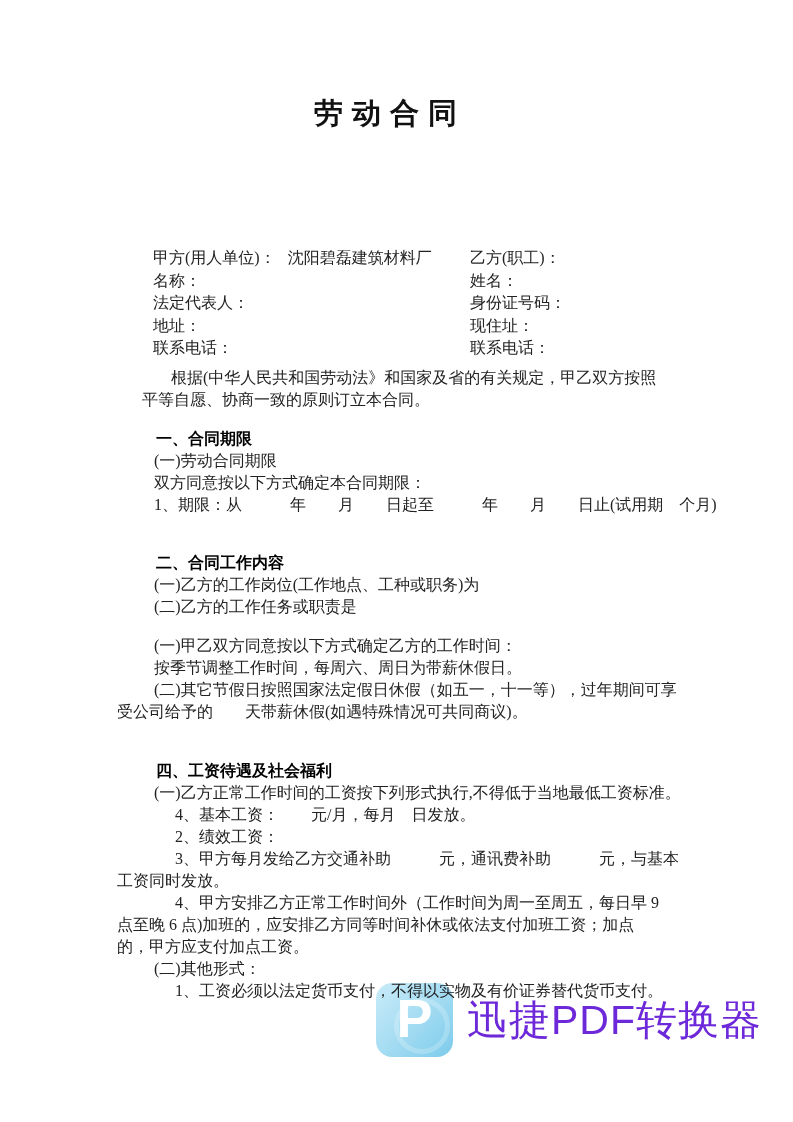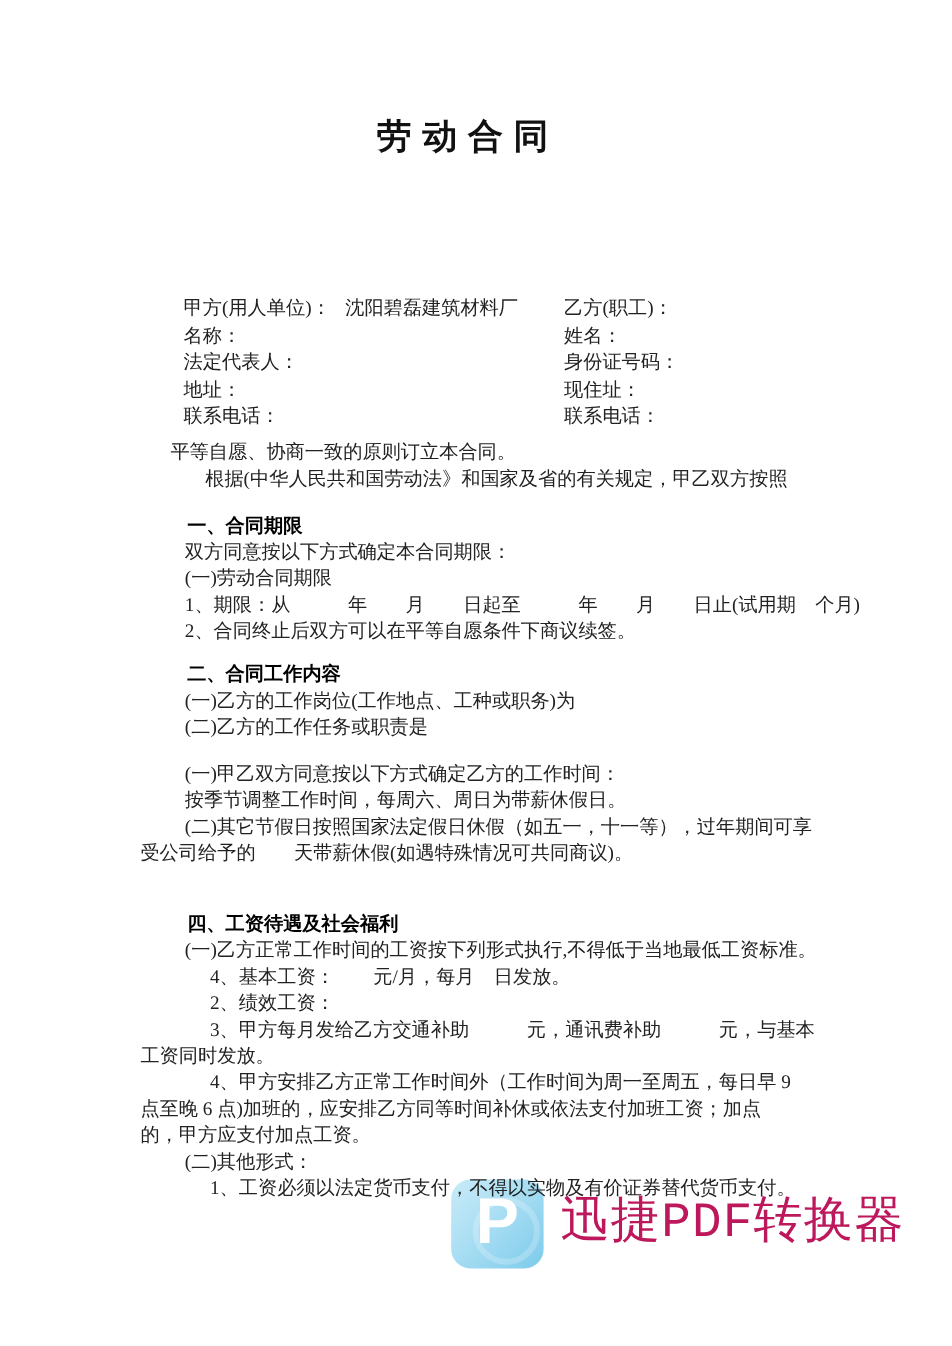--- a/index.html
+++ b/index.html
@@ -45,50 +45,49 @@
     content:""; position:absolute; right:3px; bottom:3px;
     width:56px; height:56px; border-radius:50%;
     border:5px solid rgba(255,255,255,0.22); box-sizing:border-box;
   }
   .wm-logo span {
     position:relative; color:#ffffff; font-family:"Liberation Sans","DejaVu Sans",sans-serif;
     font-weight:bold; font-size:54px; line-height:1; transform:translateY(-2px);
   }
   .wm-text {
     position:absolute; left:467px; top:997px; height:46px;
-    font-family:Liberation Mono, monospace;
-    font-size:41px; line-height:46px; color:#be185d; letter-spacing:1px; white-space:pre;
+    font-family:Liberation Sans, sans-serif;
+    font-size:41px; line-height:46px; color:#6d28d9; letter-spacing:1px; white-space:pre;
   }
 </style>
 </head>
 <body>
 
 <div class="page">
 
   <h1 class="doc-title">劳动合同</h1>
 
   <div class="content">
     <div id="party">
         <div class="prow"><span class="pl"><span>甲方(用人单位)：</span><span class="pv">沈阳碧磊建筑材料厂</span></span><span class="pr">乙方(职工)：</span></div>
         <div class="prow"><span class="pl"><span>名称：</span></span><span class="pr">姓名：</span></div>
         <div class="prow"><span class="pl"><span>法定代表人：</span></span><span class="pr">身份证号码：</span></div>
         <div class="prow"><span class="pl"><span>地址：</span></span><span class="pr">现住址：</span></div>
         <div class="prow"><span class="pl"><span>联系电话：</span></span><span class="pr">联系电话：</span></div>
       </div>
     <div id="intro">
+        <div class="line ind3">根据(中华人民共和国劳动法》和国家及省的有关规定，甲乙双方按照</div>
         <div class="line ind1">平等自愿、协商一致的原则订立本合同。</div>
-        <div class="line ind3">根据(中华人民共和国劳动法》和国家及省的有关规定，甲乙双方按照</div>
       </div>
     <div id="sections">
         <div class="sec" id="sec0">
           <div class="sec-h">一、合同期限</div>
+          <div class="line ind2">(一)劳动合同期限</div>
           <div class="line ind2">双方同意按以下方式确定本合同期限：</div>
-          <div class="line ind2">(一)劳动合同期限</div>
           <div class="line ind2">1、期限：从　　　年　　月　　日起至　　　年　　月　　日止(试用期　个月)</div>
-          <div class="line ind2">2、合同终止后双方可以在平等自愿条件下商议续签。</div>
         </div>
         <div class="sec" id="sec1">
           <div class="sec-h">二、合同工作内容</div>
           <div class="line ind2">(一)乙方的工作岗位(工作地点、工种或职务)为</div>
           <div class="line ind2">(二)乙方的工作任务或职责是</div>
         </div>
         <div class="sec" id="sec2">
           <div class="line ind2">(一)甲乙双方同意按以下方式确定乙方的工作时间：</div>
           <div class="line ind2">按季节调整工作时间，每周六、周日为带薪休假日。</div>
           <div class="line ind2">(二)其它节假日按照国家法定假日休假（如五一，十一等），过年期间可享</div>

